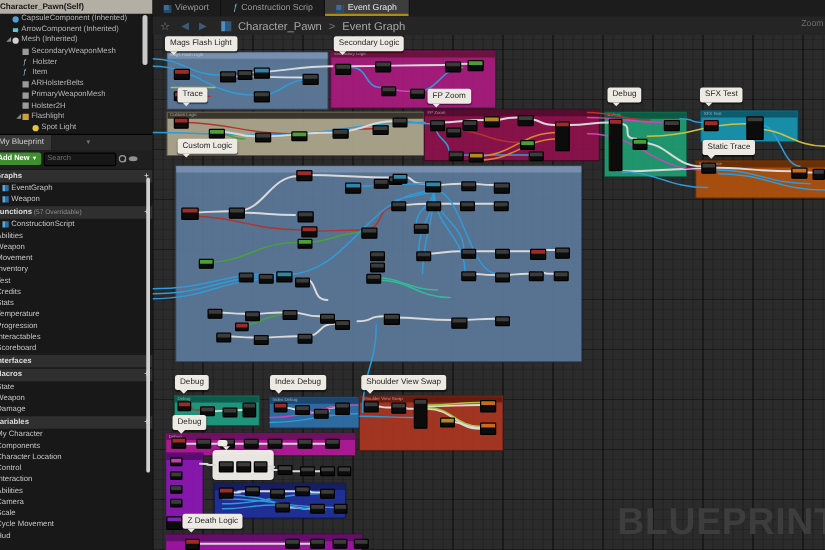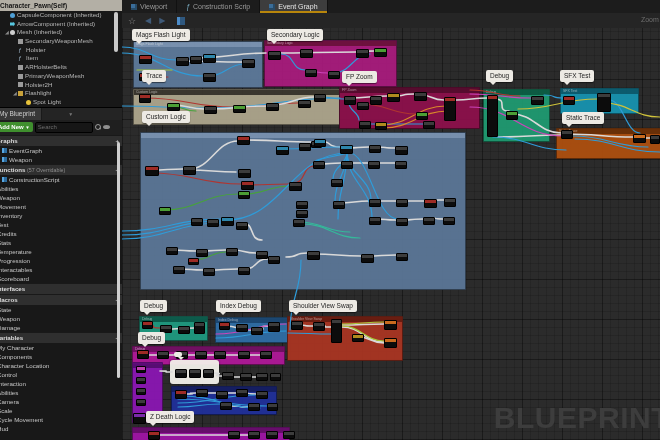--- a/index.html
+++ b/index.html
@@ -257,20 +257,25 @@
     <span class="tabicon"></span>
     <span>Event Graph</span>
   </div>
 </div>
 
 <div id="toolbar">
   <span class="star">☆</span>
   <span class="nav">◀</span>
   <span class="nav">▶</span>
   <span class="bcicon"></span>
+  <span id="breadcrumb">
+    <span>Character_Pawn</span>
+    <span class="sep">&gt;</span>
+    <span>Event Graph</span>
+  </span>
   <span id="zoom-label">Zoom -7</span>
 </div>
 
 <div id="canvas">
   <div id="watermark">BLUEPRINT</div>
 <div class="comment" style="left: 11px; top: 13px; width: 128px; height: 45px; background: rgb(94, 123, 157); z-index: 1;">
         <div class="chead" style="background: rgb(126, 152, 184);">Mags Flash Light</div>
       </div>
       <div class="comment" style="left: 142px; top: 12px; width: 131px; height: 45px; background: rgb(170, 27, 126); z-index: 1;">
         <div class="chead" style="background: rgb(115, 16, 64);">Secondary Logic</div>

